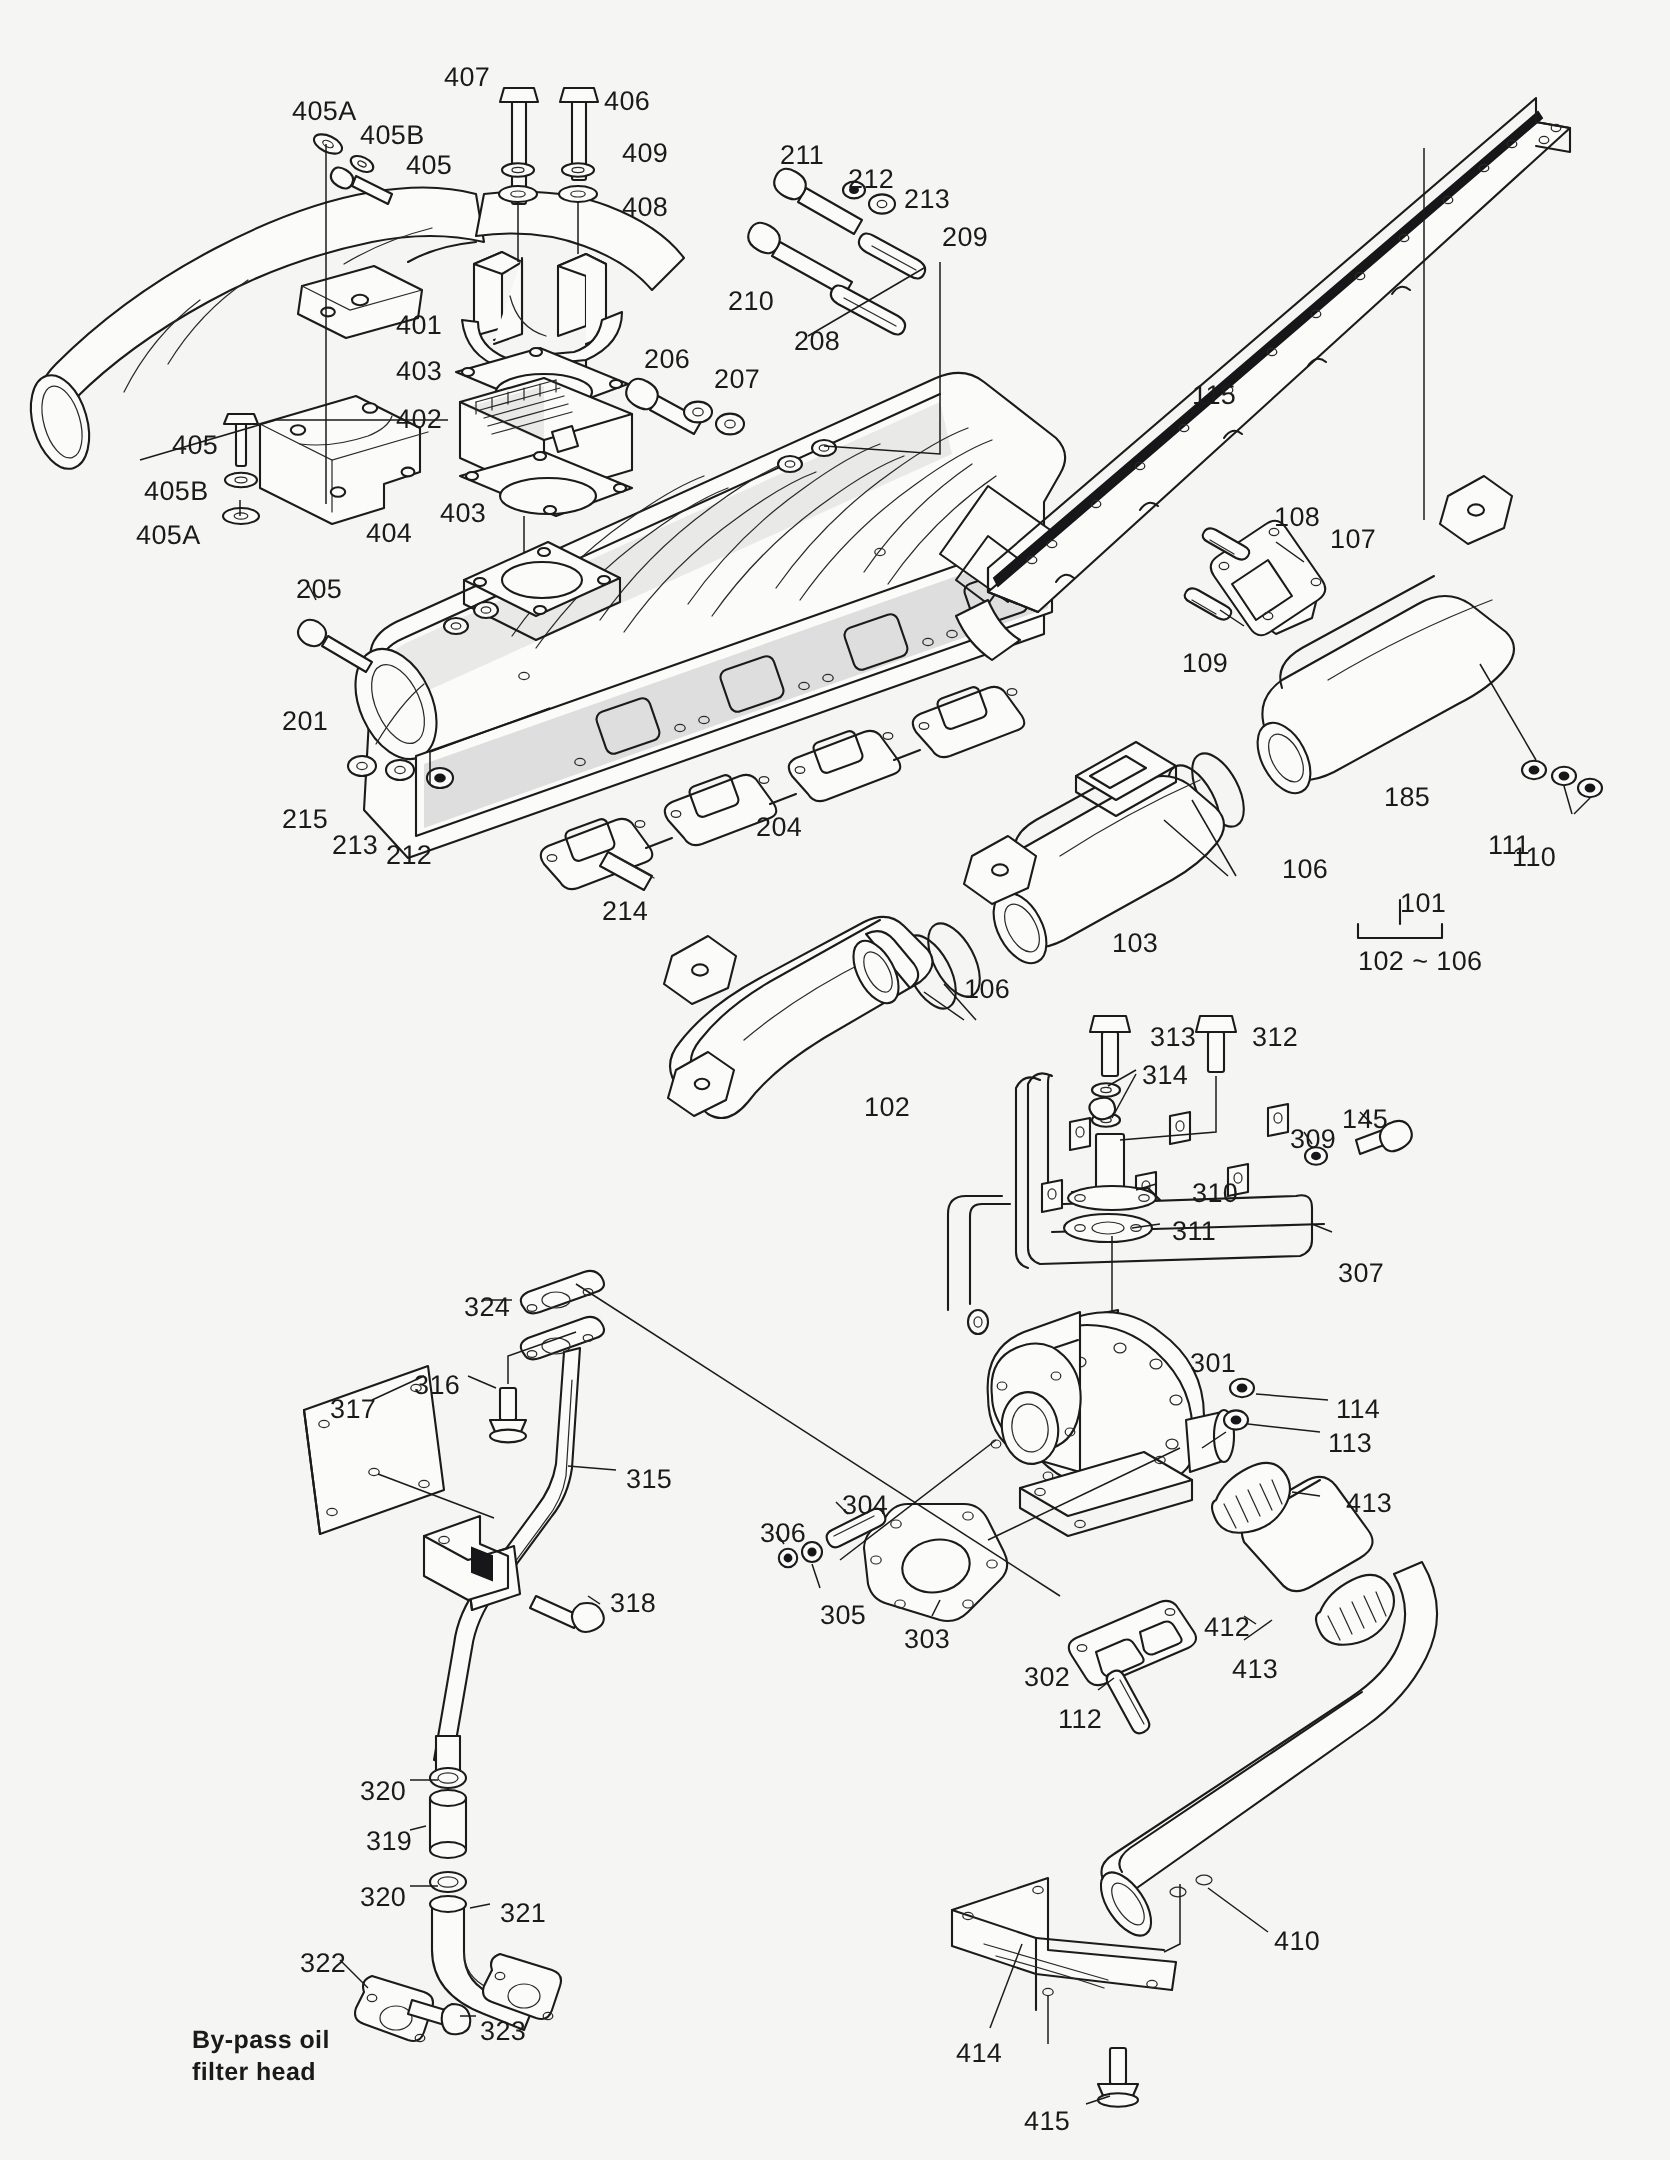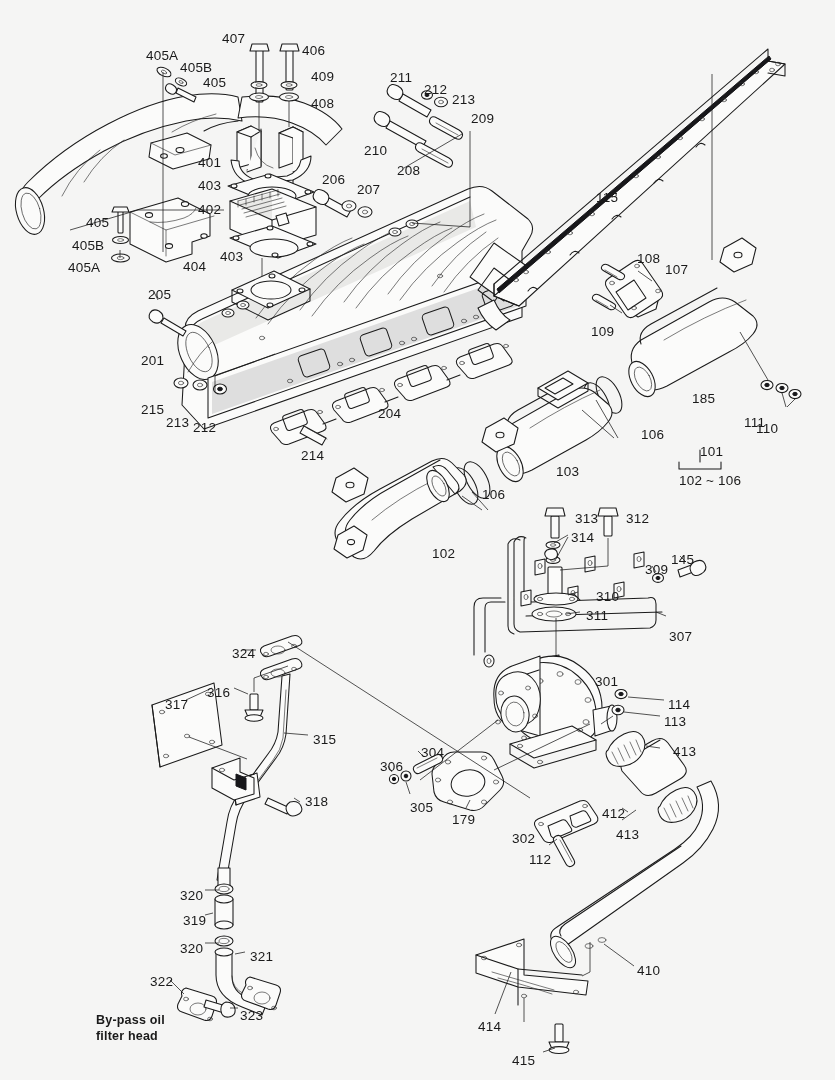--- a/index.html
+++ b/index.html
@@ -819,21 +819,21 @@
     <div class="callout" style="left:595px;top:674px">301</div>
     <div class="callout" style="left:668px;top:697px">114</div>
     <div class="callout" style="left:664px;top:714px">113</div>
     <div class="callout" style="left:313px;top:732px">315</div>
     <div class="callout" style="left:673px;top:744px">413</div>
     <div class="callout" style="left:421px;top:745px">304</div>
     <div class="callout" style="left:380px;top:759px">306</div>
     <div class="callout" style="left:305px;top:794px">318</div>
     <div class="callout" style="left:602px;top:806px">412</div>
     <div class="callout" style="left:410px;top:800px">305</div>
-    <div class="callout" style="left:452px;top:812px">179</div>
+    <div class="callout" style="left:452px;top:812px">303</div>
     <div class="callout" style="left:512px;top:831px">302</div>
     <div class="callout" style="left:616px;top:827px">413</div>
     <div class="callout" style="left:529px;top:852px">112</div>
     <div class="callout" style="left:180px;top:888px">320</div>
     <div class="callout" style="left:183px;top:913px">319</div>
     <div class="callout" style="left:180px;top:941px">320</div>
     <div class="callout" style="left:250px;top:949px">321</div>
     <div class="callout" style="left:637px;top:963px">410</div>
     <div class="callout" style="left:150px;top:974px">322</div>
     <div class="callout" style="left:240px;top:1008px">323</div>

